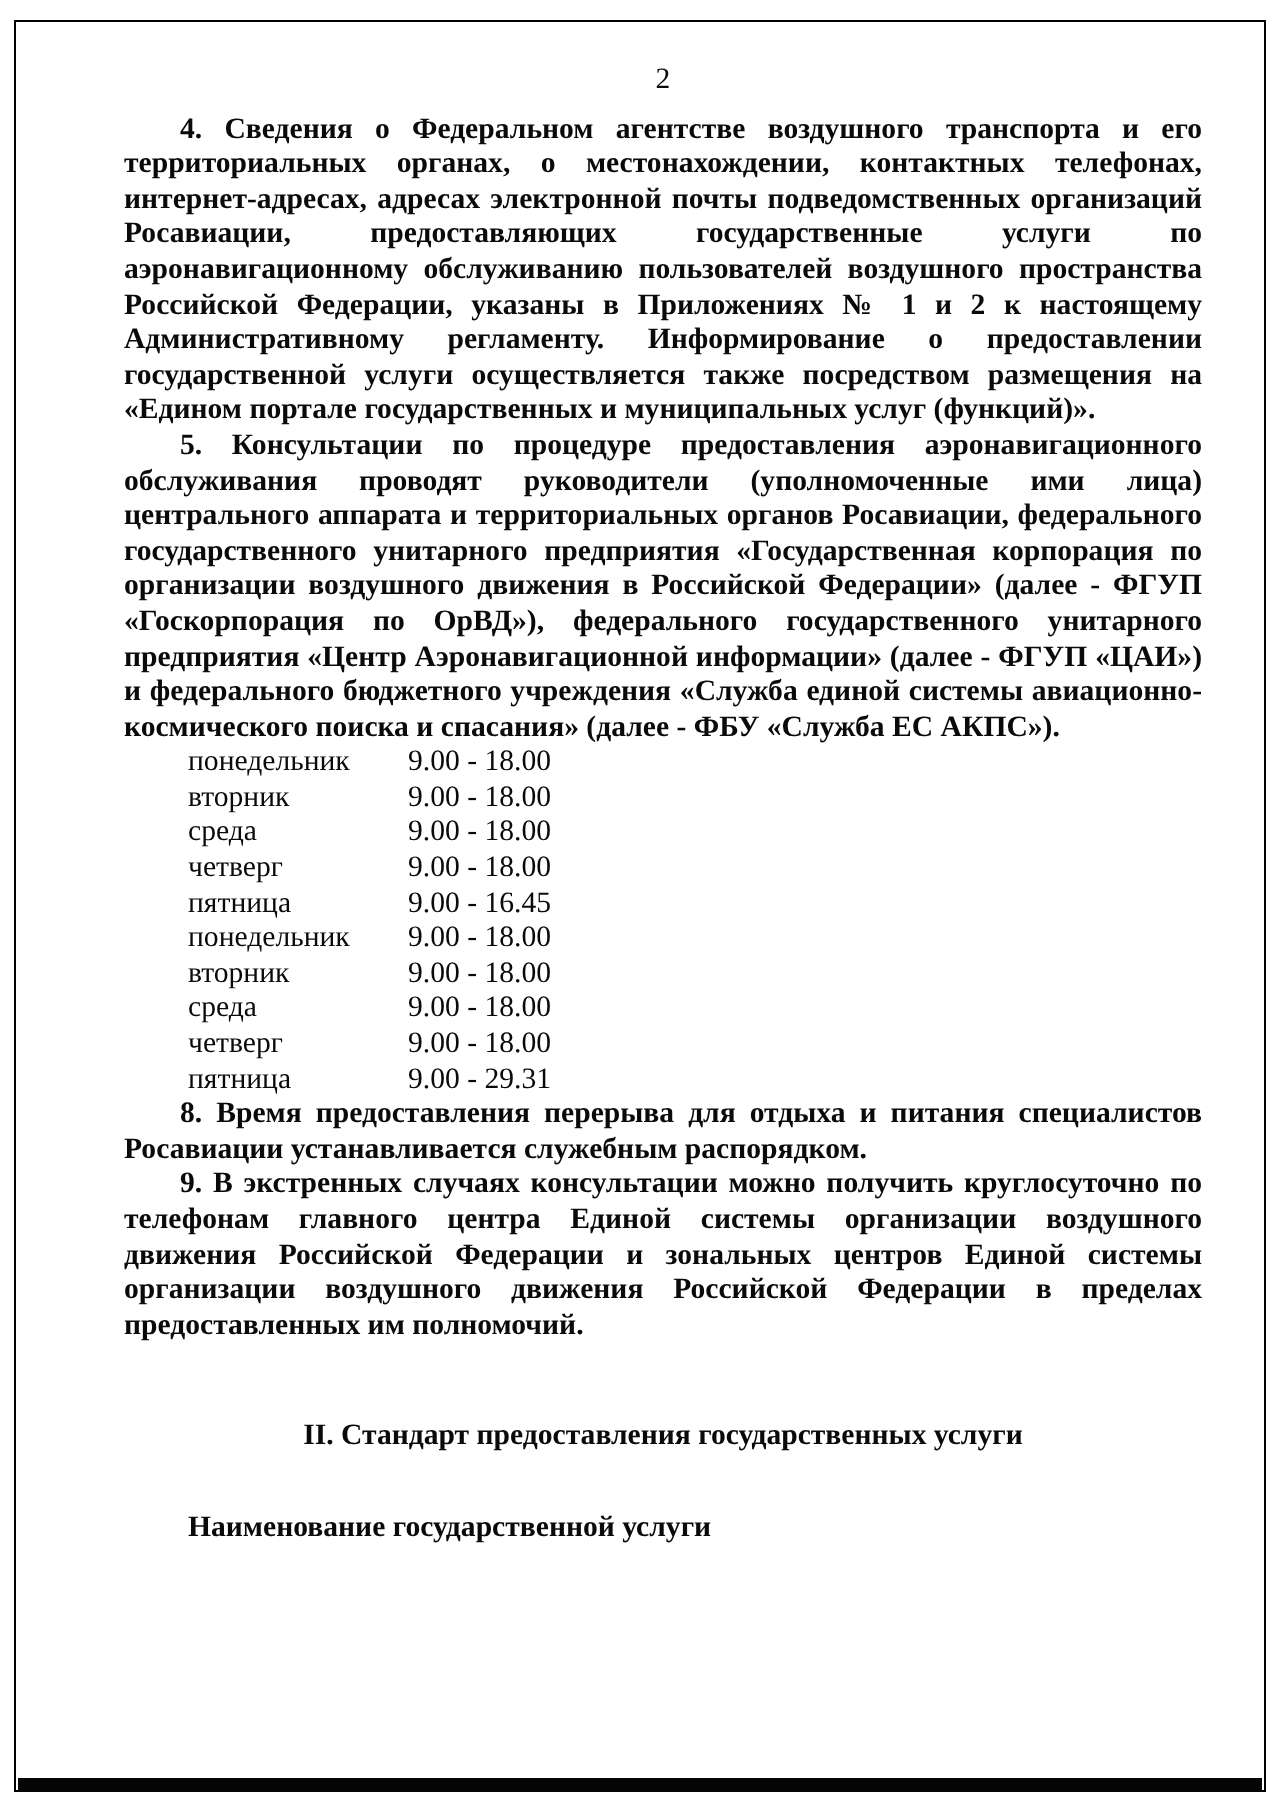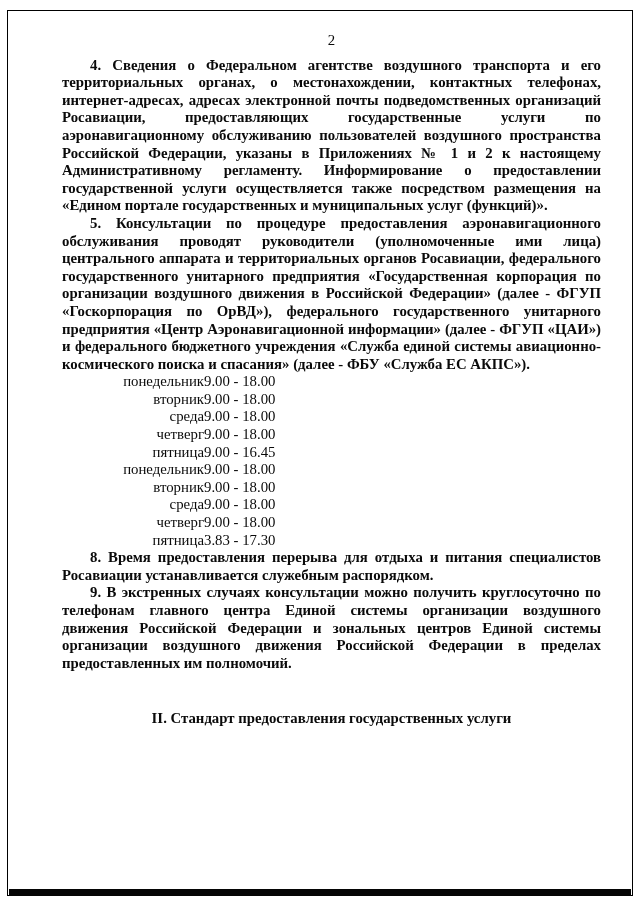--- a/index.html
+++ b/index.html
@@ -49,21 +49,20 @@
     text-align: justify;
     text-indent: 28px;
     font-weight: bold;
   }
   .schedule {
     margin: 0;
   }
   .sched-row {
     display: flex;
     padding-left: 32px;
-    text-align: right;
   }
   .sched-row .day {
     width: 110px;
     flex: 0 0 110px;
   }
   .section-heading {
     margin: 38px 0 0 0;
     text-align: center;
     font-weight: bold;
   }
@@ -125,24 +124,25 @@
     <div class="sched-row">
       <span class="day">среда</span>
       <span class="hours">9.00 - 18.00</span>
     </div>
     <div class="sched-row">
       <span class="day">четверг</span>
       <span class="hours">9.00 - 18.00</span>
     </div>
     <div class="sched-row">
       <span class="day">пятница</span>
-      <span class="hours">3.83 - 17.30</span>
+      <span class="hours">9.00 - 29.31</span>
     </div>
   </div>
 
   <p class="para">8. Время предоставления перерыва для отдыха и питания специалистов Росавиации устанавливается служебным распорядком.</p>
 
   <p class="para">9. В экстренных случаях консультации можно получить круглосуточно по телефонам главного центра Единой системы организации воздушного движения Российской Федерации и зональных центров Единой системы организации воздушного движения Российской Федерации в пределах предоставленных им полномочий.</p>
 
   <div class="section-heading">II. Стандарт предоставления государственных услуги</div>
 
+  <div class="subsection-heading">Наименование государственной услуги</div>
 
 </div>
 
 </body></html>

